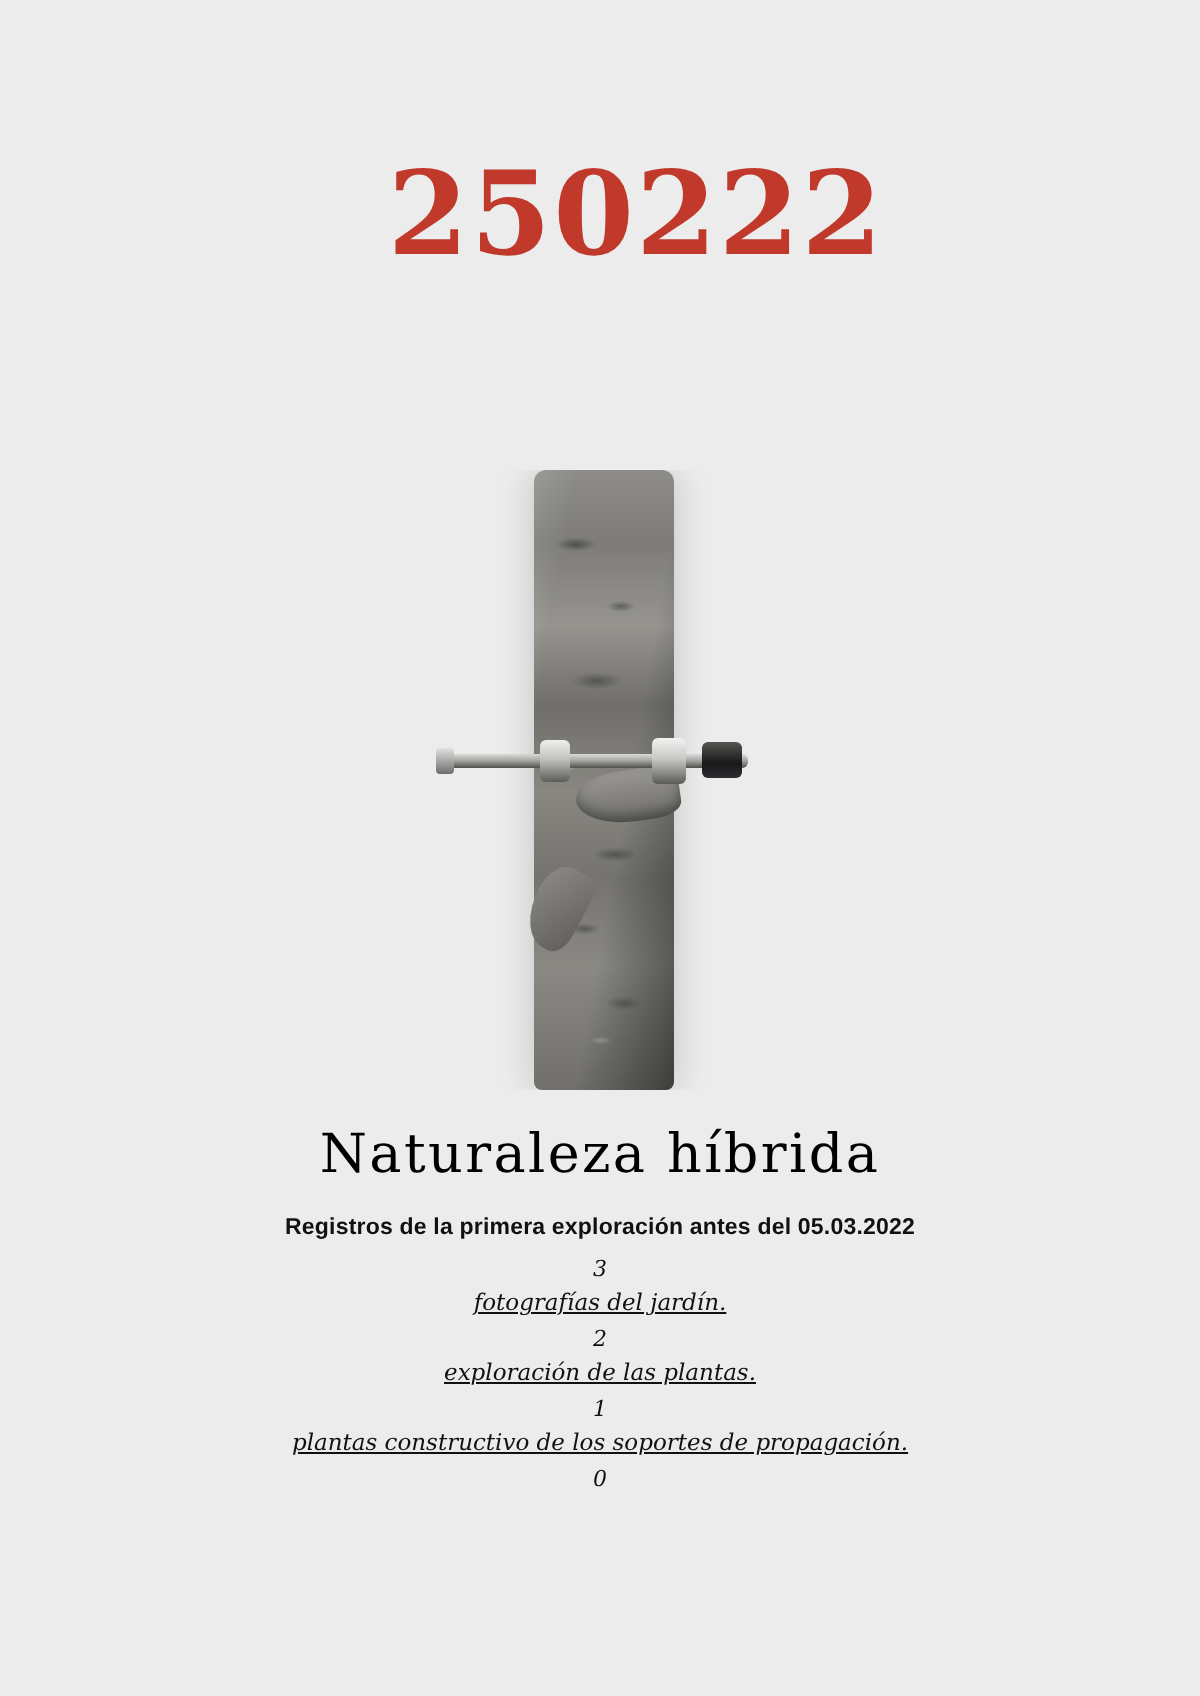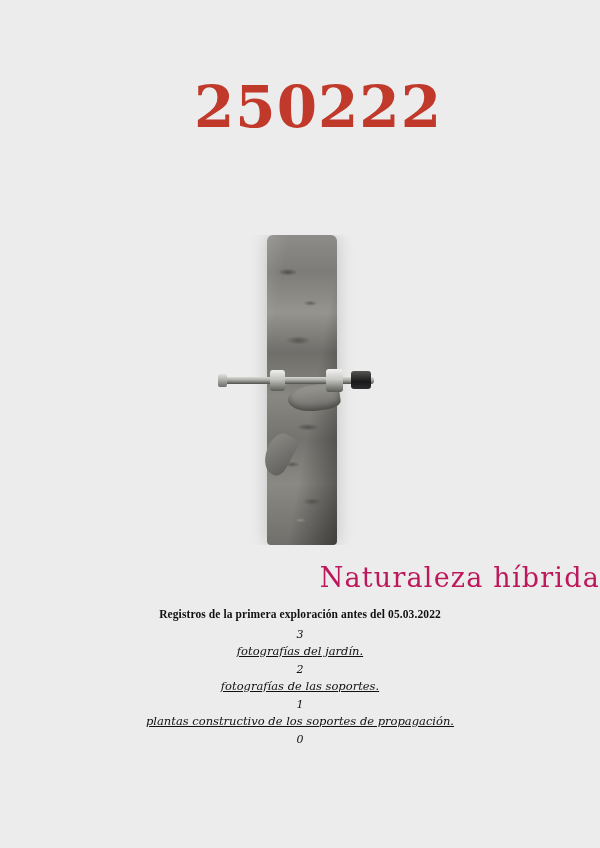--- a/index.html
+++ b/index.html
@@ -149,34 +149,34 @@
     background: linear-gradient(180deg,#555552 0%, #18181a 60%, #2d2d2f 100%);
     border-radius: 3px;
   }
 
   
   .work-title {
     position: absolute;
     top: 562px;
     left: 0;
     width: 600px;
-    text-align: right;
+    text-align: center;
     font-family: "DejaVu Serif", serif;
     font-size: 27px;
     letter-spacing: 1.2px;
-    color: #be185d;
+    color: #000000;
     font-weight: 400;
   }
   .subtitle {
     position: absolute;
     top: 608px;
     left: 0;
     width: 600px;
     text-align: center;
-    font-family: Liberation Serif, serif;
+    font-family: Liberation Sans, sans-serif;
     font-size: 11.5px;
     font-weight: bold;
     letter-spacing: 0.1px;
     color: #111;
   }
   .index-list {
     position: absolute;
     top: 626px;
     left: 0;
     width: 600px;
@@ -223,21 +223,21 @@
 
   <div class="subtitle">Registros de la primera exploración antes del 05.03.2022</div>
 
   <div class="index-list">
     <div>
       <div class="index-num">3</div>
       <div class="index-label">fotografías del jardín.</div>
     </div>
     <div>
       <div class="index-num">2</div>
-      <div class="index-label">fotografías de las soportes.</div>
+      <div class="index-label">exploración de las plantas.</div>
     </div>
     <div>
       <div class="index-num">1</div>
       <div class="index-label">plantas constructivo de los soportes de propagación.</div>
     </div>
     <div>
       <div class="index-num">0</div>
     </div>
   </div>
 

